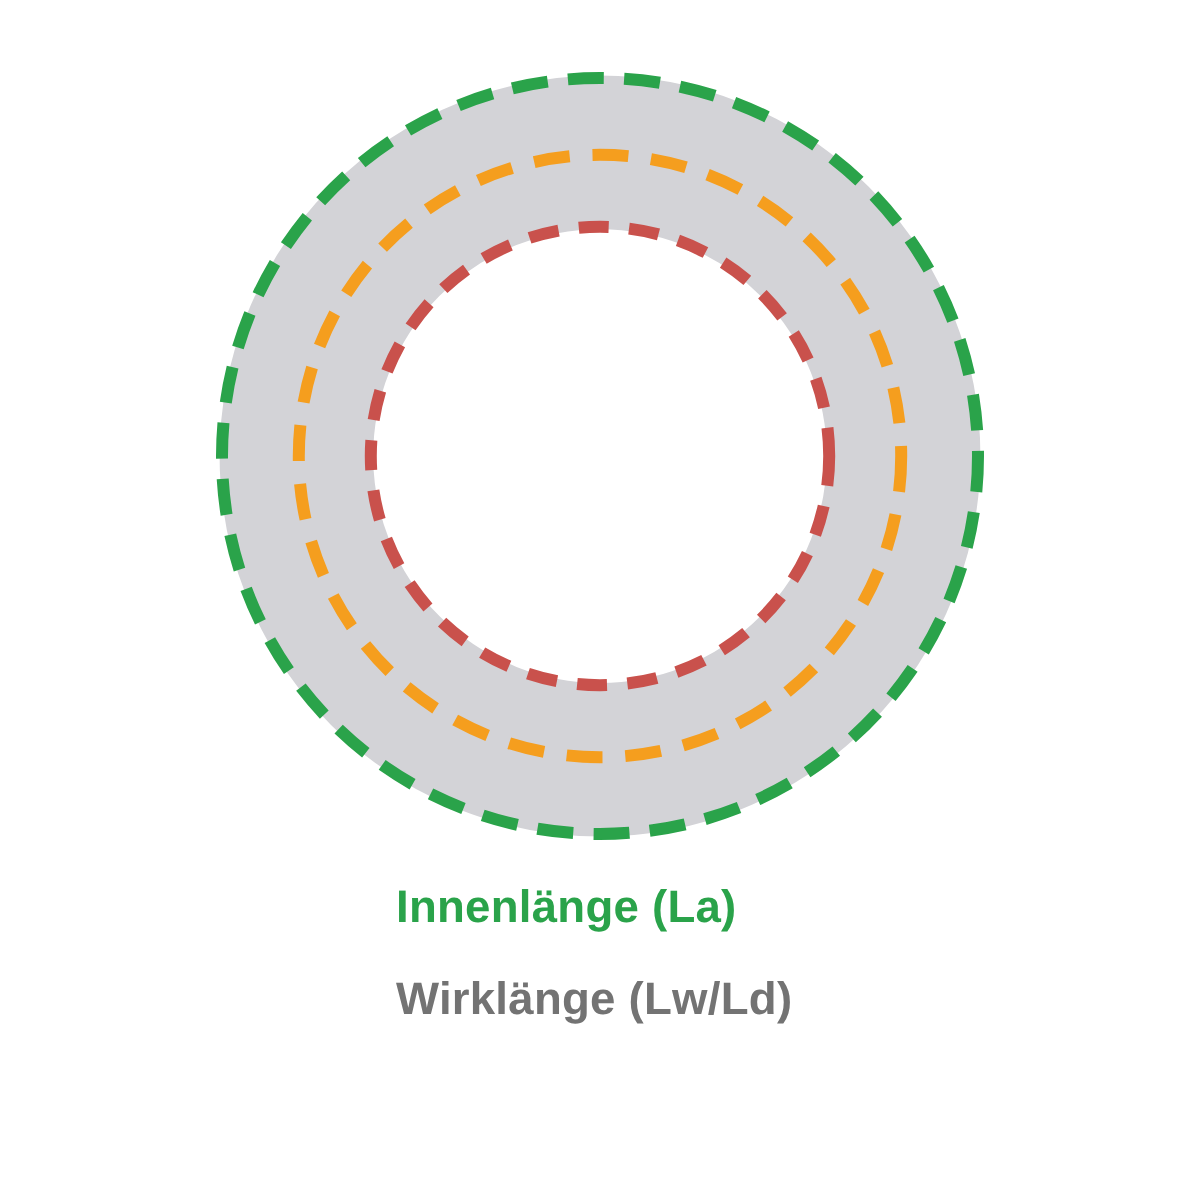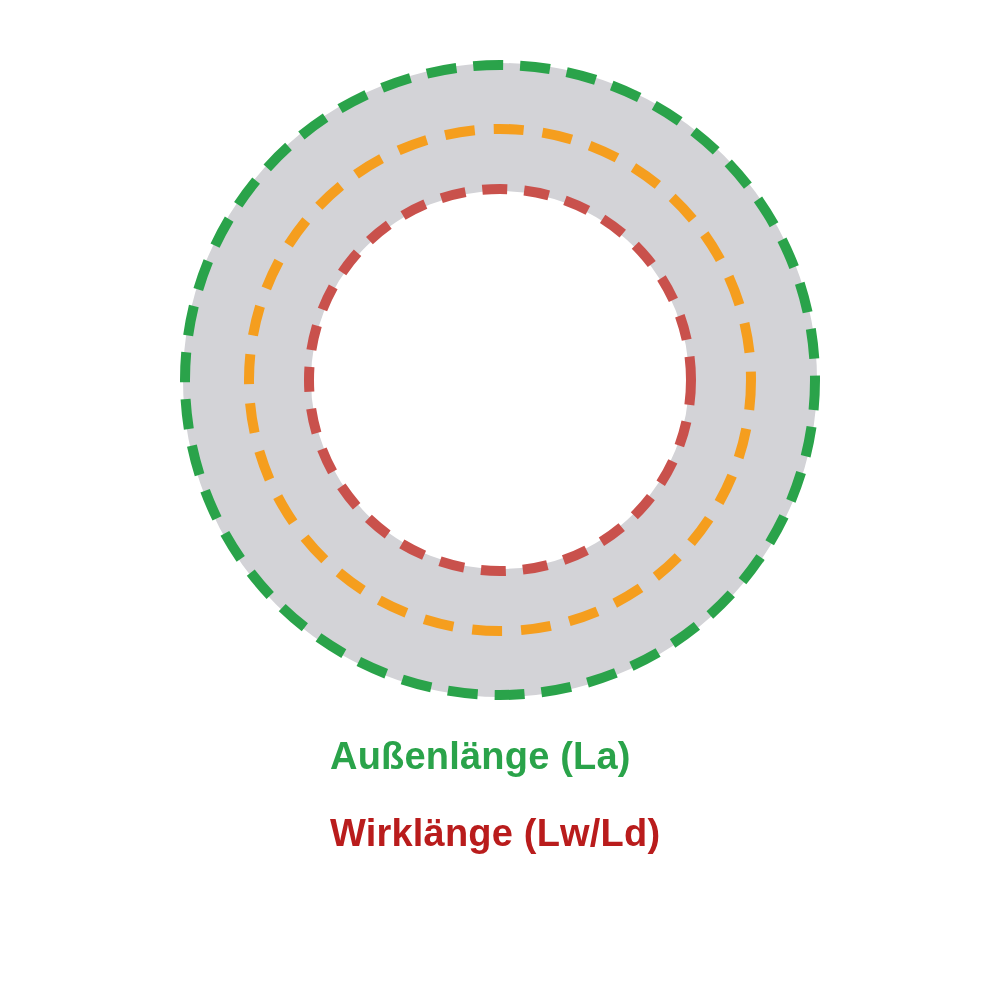--- a/index.html
+++ b/index.html
@@ -48,17 +48,17 @@
     <circle cx="500" cy="380" r="253" fill="none" stroke-width="128" style="stroke: rgb(211, 211, 215);"></circle>
 
     <circle cx="500" cy="380" fill="none" r="315" stroke-width="10" stroke-dasharray="30 17" style="stroke: rgb(42, 163, 74);"></circle>
 
     <circle cx="500" cy="380" fill="none" r="251" stroke-width="10" stroke-dasharray="30 19" style="stroke: rgb(245, 158, 30);"></circle>
 
     <circle cx="500" cy="380" fill="none" r="191" stroke-width="10" stroke-dasharray="25 17" style="stroke: rgb(201, 81, 76);"></circle>
   </svg>
 
   <div class="legend">
-    <div class="legend-line" style="color: rgb(42, 163, 74);">Außenlänge (La)</div>
-    <div class="legend-line" style="color: #b91c1c;">Wirklänge (Lw/Ld)</div>
+    <div class="legend-line" style="color: rgb(42, 163, 74);">Innenlänge (La)</div>
+    <div class="legend-line" style="color: #737373;">Wirklänge (Lw/Ld)</div>
   </div>
 
 </div>
 
 </body></html>

